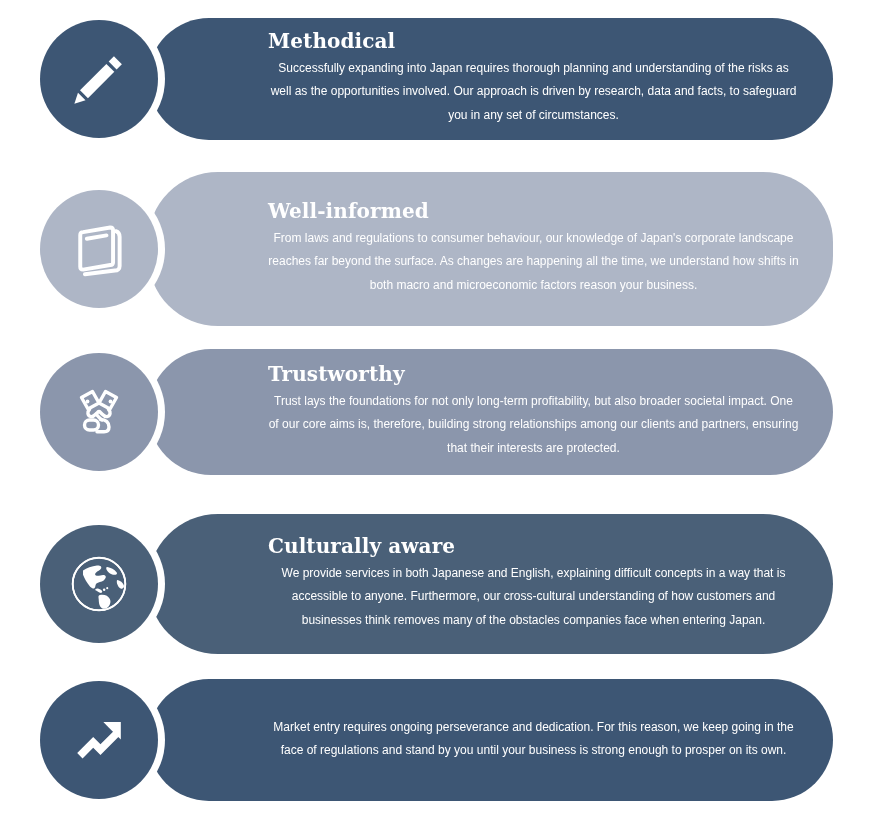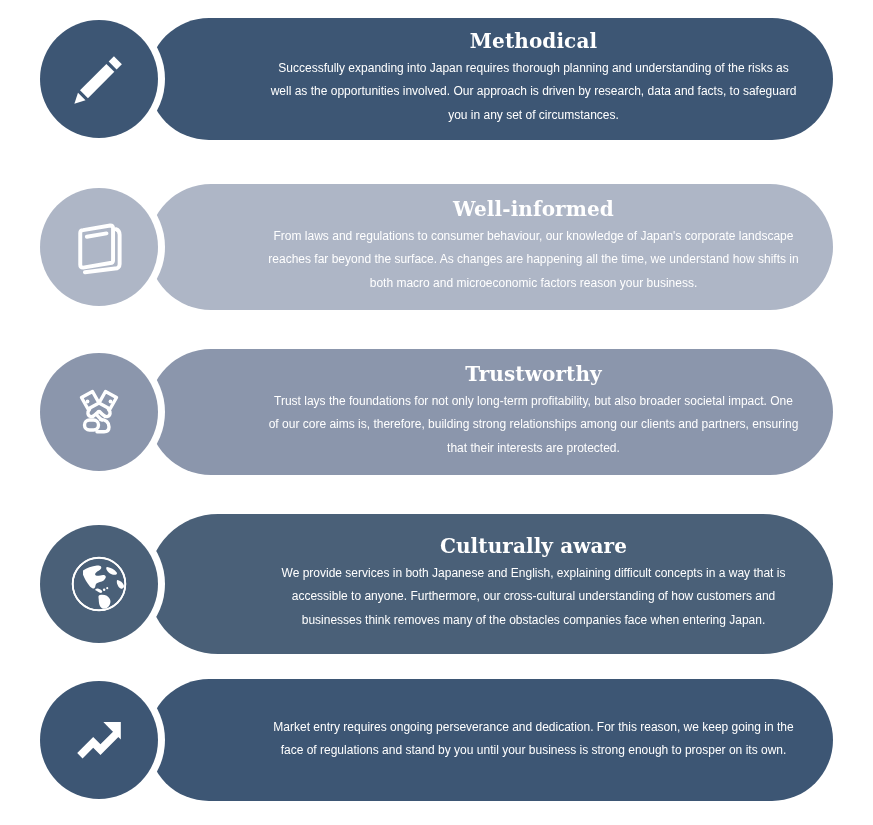--- a/index.html
+++ b/index.html
@@ -29,21 +29,21 @@
   
   .pill {
     position: absolute;
     left: 148px;
     right: 40px;
     top: 0;
     height: 100%;
     border-radius: 70px;
     display: flex;
     flex-direction: column;
-    align-items: center;
+    align-items: flex-start;
     justify-content: center;
     padding: 6px 34px 8px 120px;
   }
 
   .pill-title {
     font-family: "DejaVu Serif", "Liberation Serif", serif;
     font-weight: bold;
     font-size: 20px;
     color: #ffffff;
     letter-spacing: .1px;
@@ -86,21 +86,21 @@
     z-index: 3;
     display: flex;
     align-items: center;
     justify-content: center;
   }
 
   .icon-circle svg { display: block; }
 
   
   #row-0 { top: 18px;  height: 122px; }
-  #row-1 { top: 184px; height: 126px; }
+  #row-1 { top: 172px; height: 154px; }
   #row-2 { top: 349px; height: 126px; padding-left: 40px; }
   #row-3 { top: 514px; height: 140px; }
   #row-4 { top: 679px; height: 122px; }
 </style>
 </head>
 <body style="background: rgb(255, 255, 255);">
 
 <div id="infographic">
 
   <div class="value-row" id="row-0">

